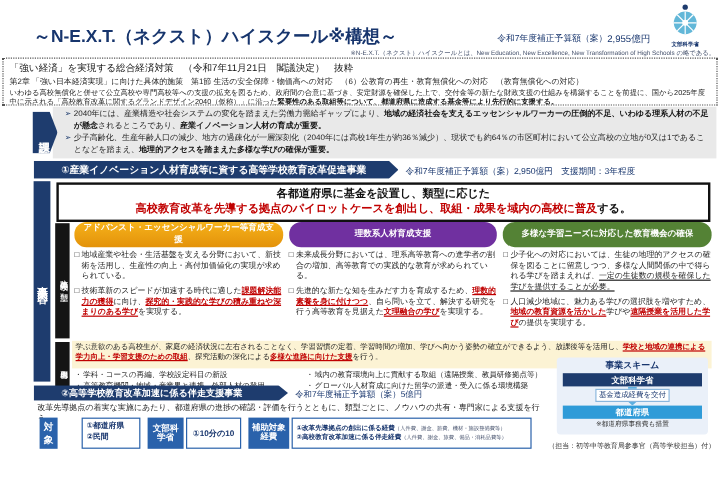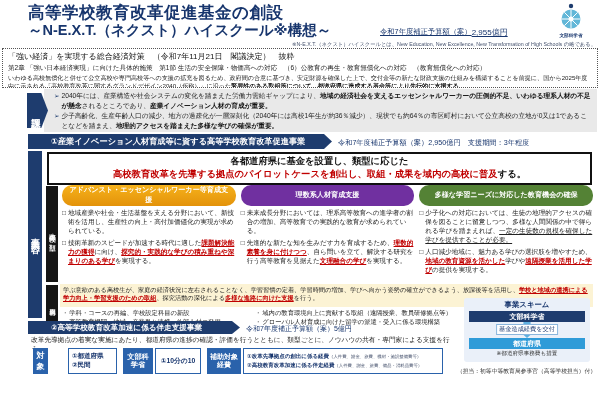--- a/index.html
+++ b/index.html
@@ -8,21 +8,21 @@
   .abs{position:absolute;}
   .emph-ru{color:#c00000;font-weight:bold;text-decoration:underline;}
   .emph-r{color:#c00000;font-weight:bold;}
   .emph-b{font-weight:bold;color:#111;}
   .emph-bu{font-weight:bold;color:#111;text-decoration:underline;}
   .emph-u{text-decoration:underline;}
   .vtext{writing-mode:vertical-rl;text-orientation:upright;}
   
   .title1{left:28px;top:2px;font-size:16.5px;font-weight:bold;color:#17356d;letter-spacing:.5px;}
   .title2{left:28px;top:21px;font-size:14.5px;font-weight:bold;color:#17356d;}
-  .budget-row{left:380px;top:27px;width:162px;display:flex;justify-content:flex-start;font-size:7.3px;color:#17356d;text-decoration:underline;}
+  .budget-row{left:380px;top:27px;width:162px;display:flex;justify-content:flex-end;font-size:7.3px;color:#17356d;}
   .budget-amt{font-size:8px;}
   .logo{left:551px;top:3px;width:40px;text-align:center;}
   .logo-cap{font-size:4.6px;color:#17356d;font-weight:bold;margin-top:-1px;}
   .hnote{top:40.5px;right:4px;font-size:5.3px;color:#44506b;}
   
   .policy{left:2px;top:48px;width:584px;height:34px;border:1.5px dotted #555;padding:2px 5px;overflow:hidden;}
   .policy-t{font-size:8px;font-weight:normal;color:#111;}
   .policy-s{font-size:6.6px;margin-top:1.5px;color:#222;}
   .policy-b{font-size:6.1px;line-height:1.35;margin-top:1.5px;color:#222;}
   
@@ -90,21 +90,20 @@
   .tl3{left:207px;top:348px;width:34px;height:26px;font-size:7px;line-height:1.15;padding:0 3px;}
   .tv3{left:243px;top:348px;width:200px;height:26px;font-size:5.5px;font-weight:bold;padding-left:3px;line-height:1.5;white-space:nowrap;overflow:hidden;}
   .tv3 .tiny{font-size:4.4px;font-weight:normal;color:#44506b;}
   .contact{top:367px;right:4px;font-size:5.8px;color:#333;}
 </style>
 </head>
 <body>
 
 <div class="page">
 
-  <div class="abs title1">高等学校教育改革促進基金の創設</div>
   <div class="abs title2">～N-E.X.T.（ネクスト）ハイスクール※構想～</div>
   <div class="abs budget-row">
     <span>令和7年度補正予算額（案）</span>
     <span class="budget-amt">2,955億円</span>
   </div>
   <div class="abs logo">
     <svg width="34" height="27" viewBox="0 0 34 27">
       <circle cx="17" cy="3" r="2.2" fill="#1e3c6e"></circle>
       <g transform="translate(17,16)">
         <circle r="9.5" fill="#62b7d8"></circle>

